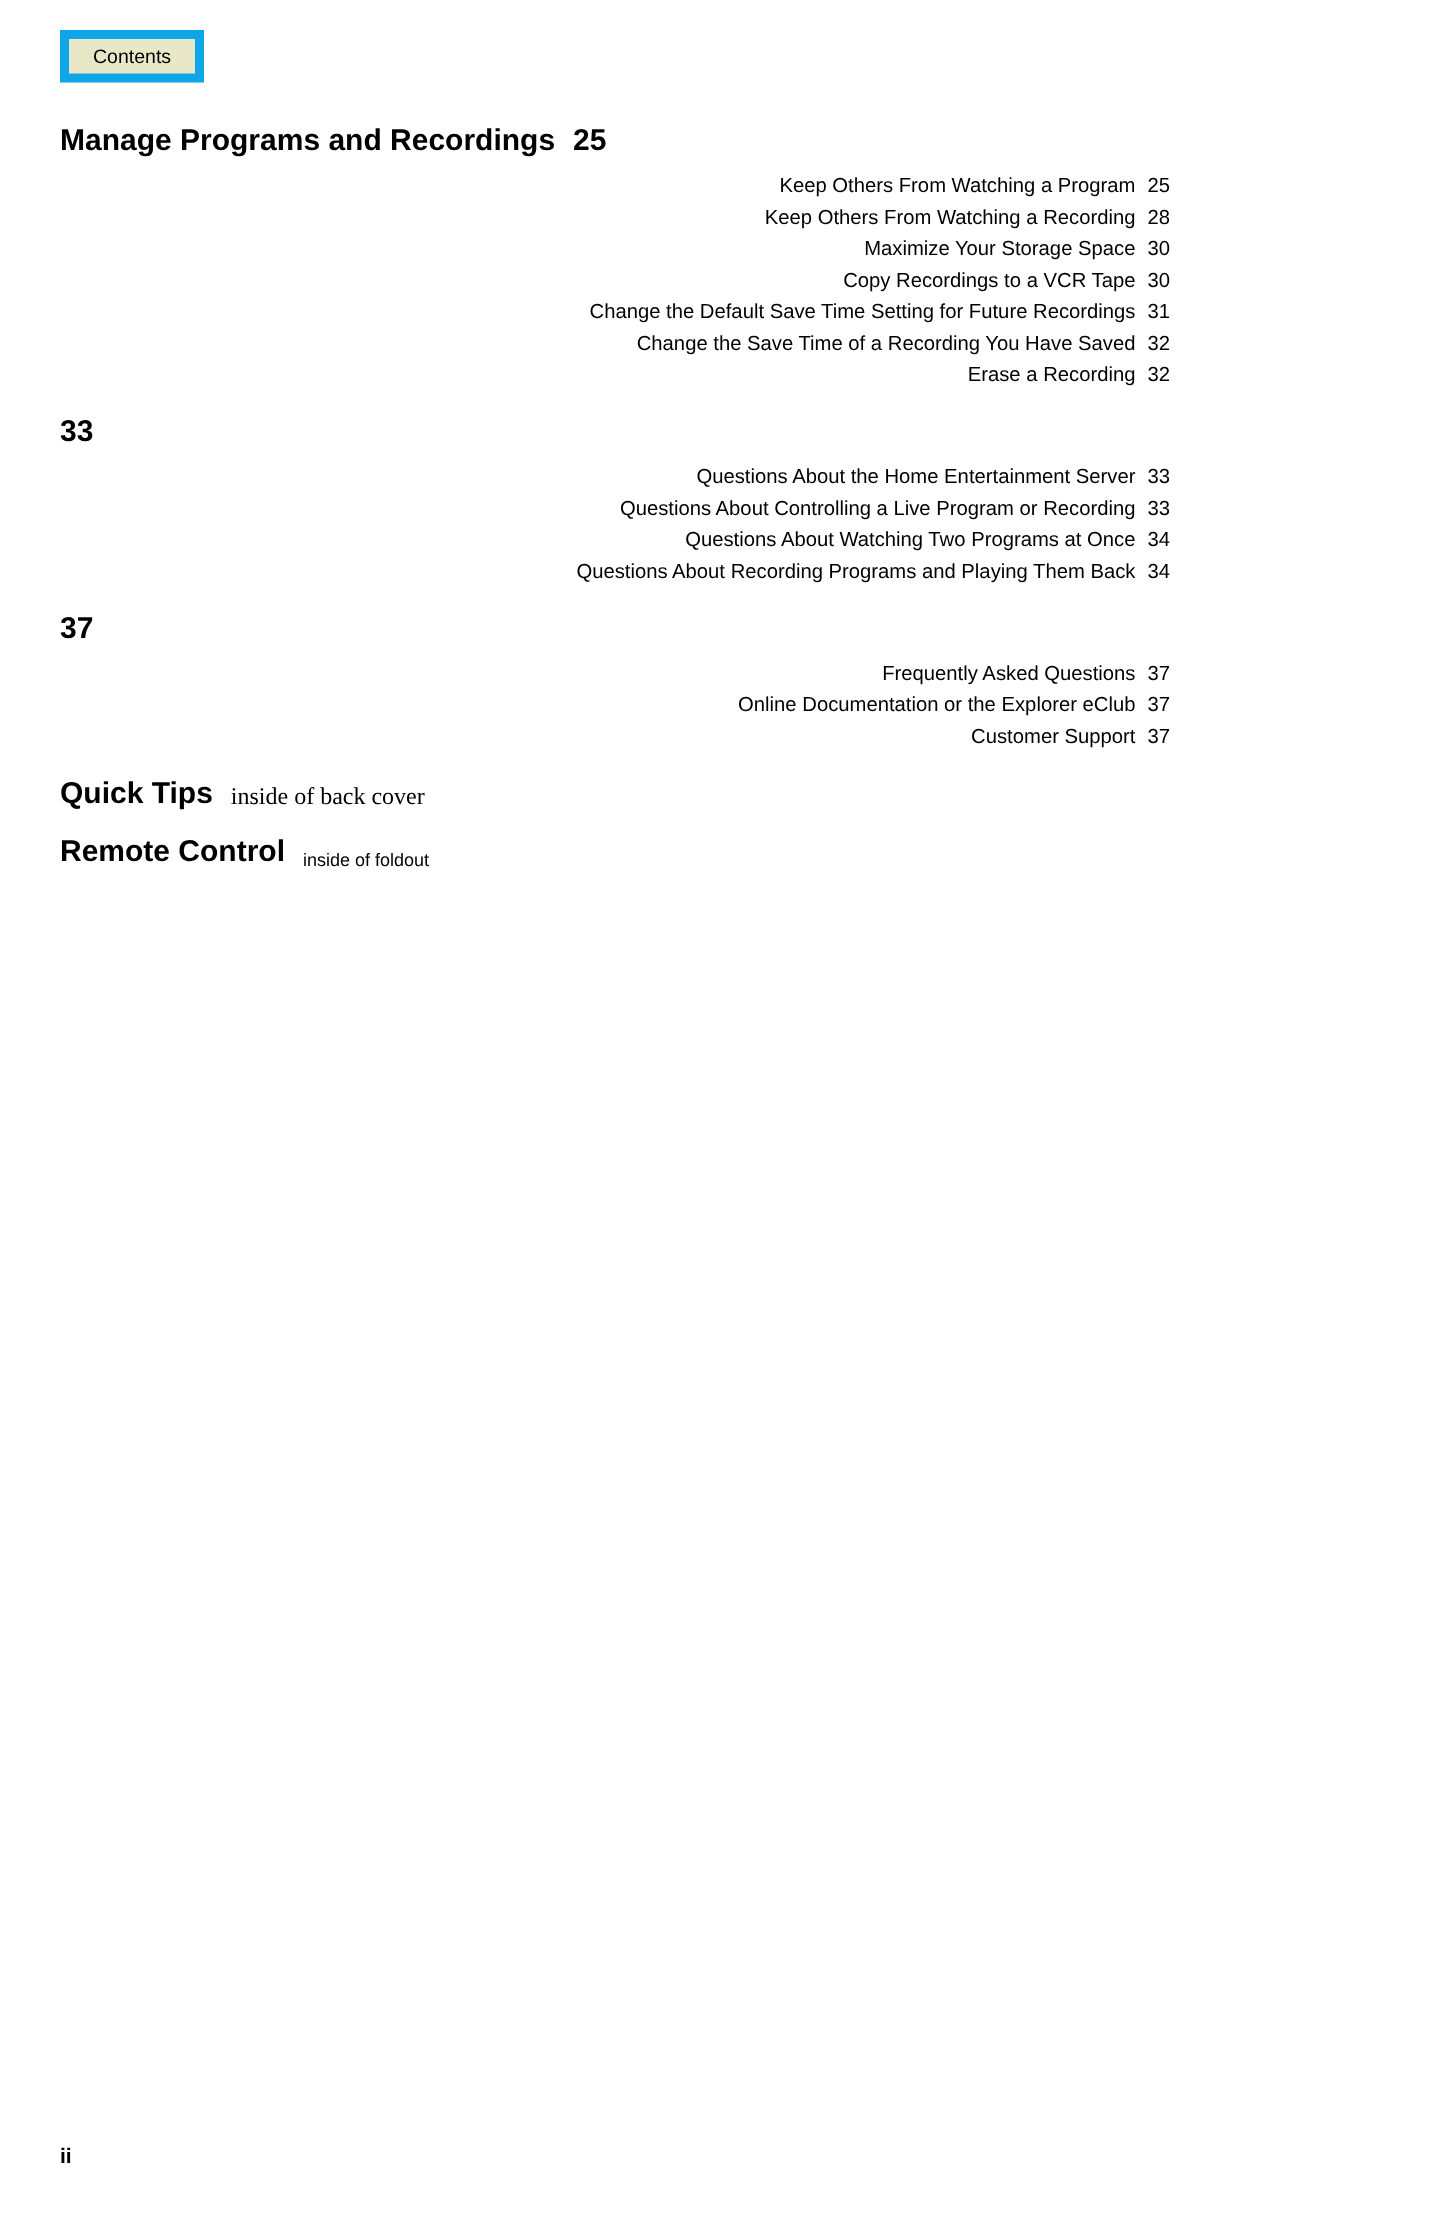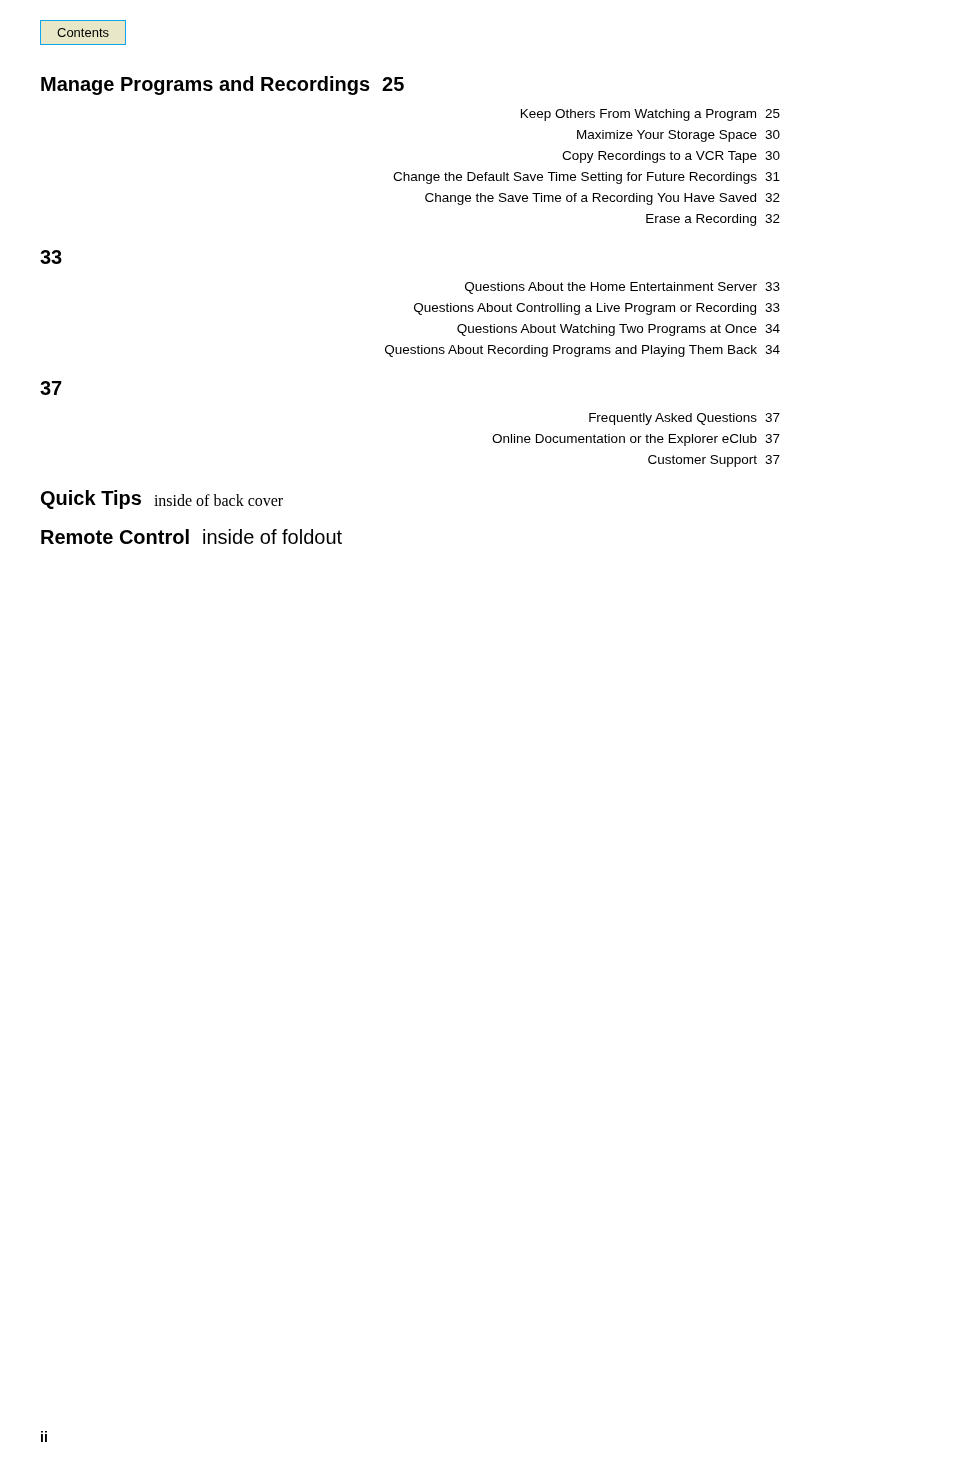--- a/index.html
+++ b/index.html
@@ -18,21 +18,21 @@
       position: relative;
     }
 
     .page-container {
       padding: 20px 40px 60px 40px;
       max-width: 820px;
     }
 
     .contents-button {
       display: inline-block;
-      border: 1px solid #0ea5e9;
+      border: 6px solid #0ea5e9;
       background: #e8e8c8;
       padding: 4px 16px;
       font-size: 13px;
       color: #000;
       margin-bottom: 18px;
       cursor: pointer;
     }
 
     .section-heading {
       font-size: 20px;
@@ -91,20 +91,24 @@
   
   <div>
     <div class="section-heading">
       <span>Manage Programs and Recordings</span>
       <span class="page-num">25</span>
     </div>
     <div class="toc-items">
       <div class="toc-item">
         <span class="item-label">Keep Others From Watching a Program</span>
         <span class="item-page">25</span>
+      </div>
+      <div class="toc-item">
+        <span class="item-label">Keep Others From Watching a Recording</span>
+        <span class="item-page">28</span>
       </div>
       <div class="toc-item">
         <span class="item-label">Maximize Your Storage Space</span>
         <span class="item-page">30</span>
       </div>
       <div class="toc-item">
         <span class="item-label">Copy Recordings to a VCR Tape</span>
         <span class="item-page">30</span>
       </div>
       <div class="toc-item">
@@ -175,21 +179,21 @@
     <div class="section-heading">
       <span>Quick Tips</span>
       <span class="page-num" style="font-size: 16px; font-weight: normal; font-family: Liberation Serif, serif;">inside of back cover</span>
     </div>
   </div>
 
   
   <div style="margin-bottom: 16px;">
     <div class="section-heading">
       <span>Remote Control</span>
-      <span class="page-num" style="font-size: 20px; font-weight: normal;">inside of foldout</span>
+      <span class="page-num" style="font-size: 12px; font-weight: normal;">inside of foldout</span>
     </div>
   </div>
 
 </div>
 
 <div class="page-footer">
   <span>ii</span>
 </div>
 
 </body></html>

